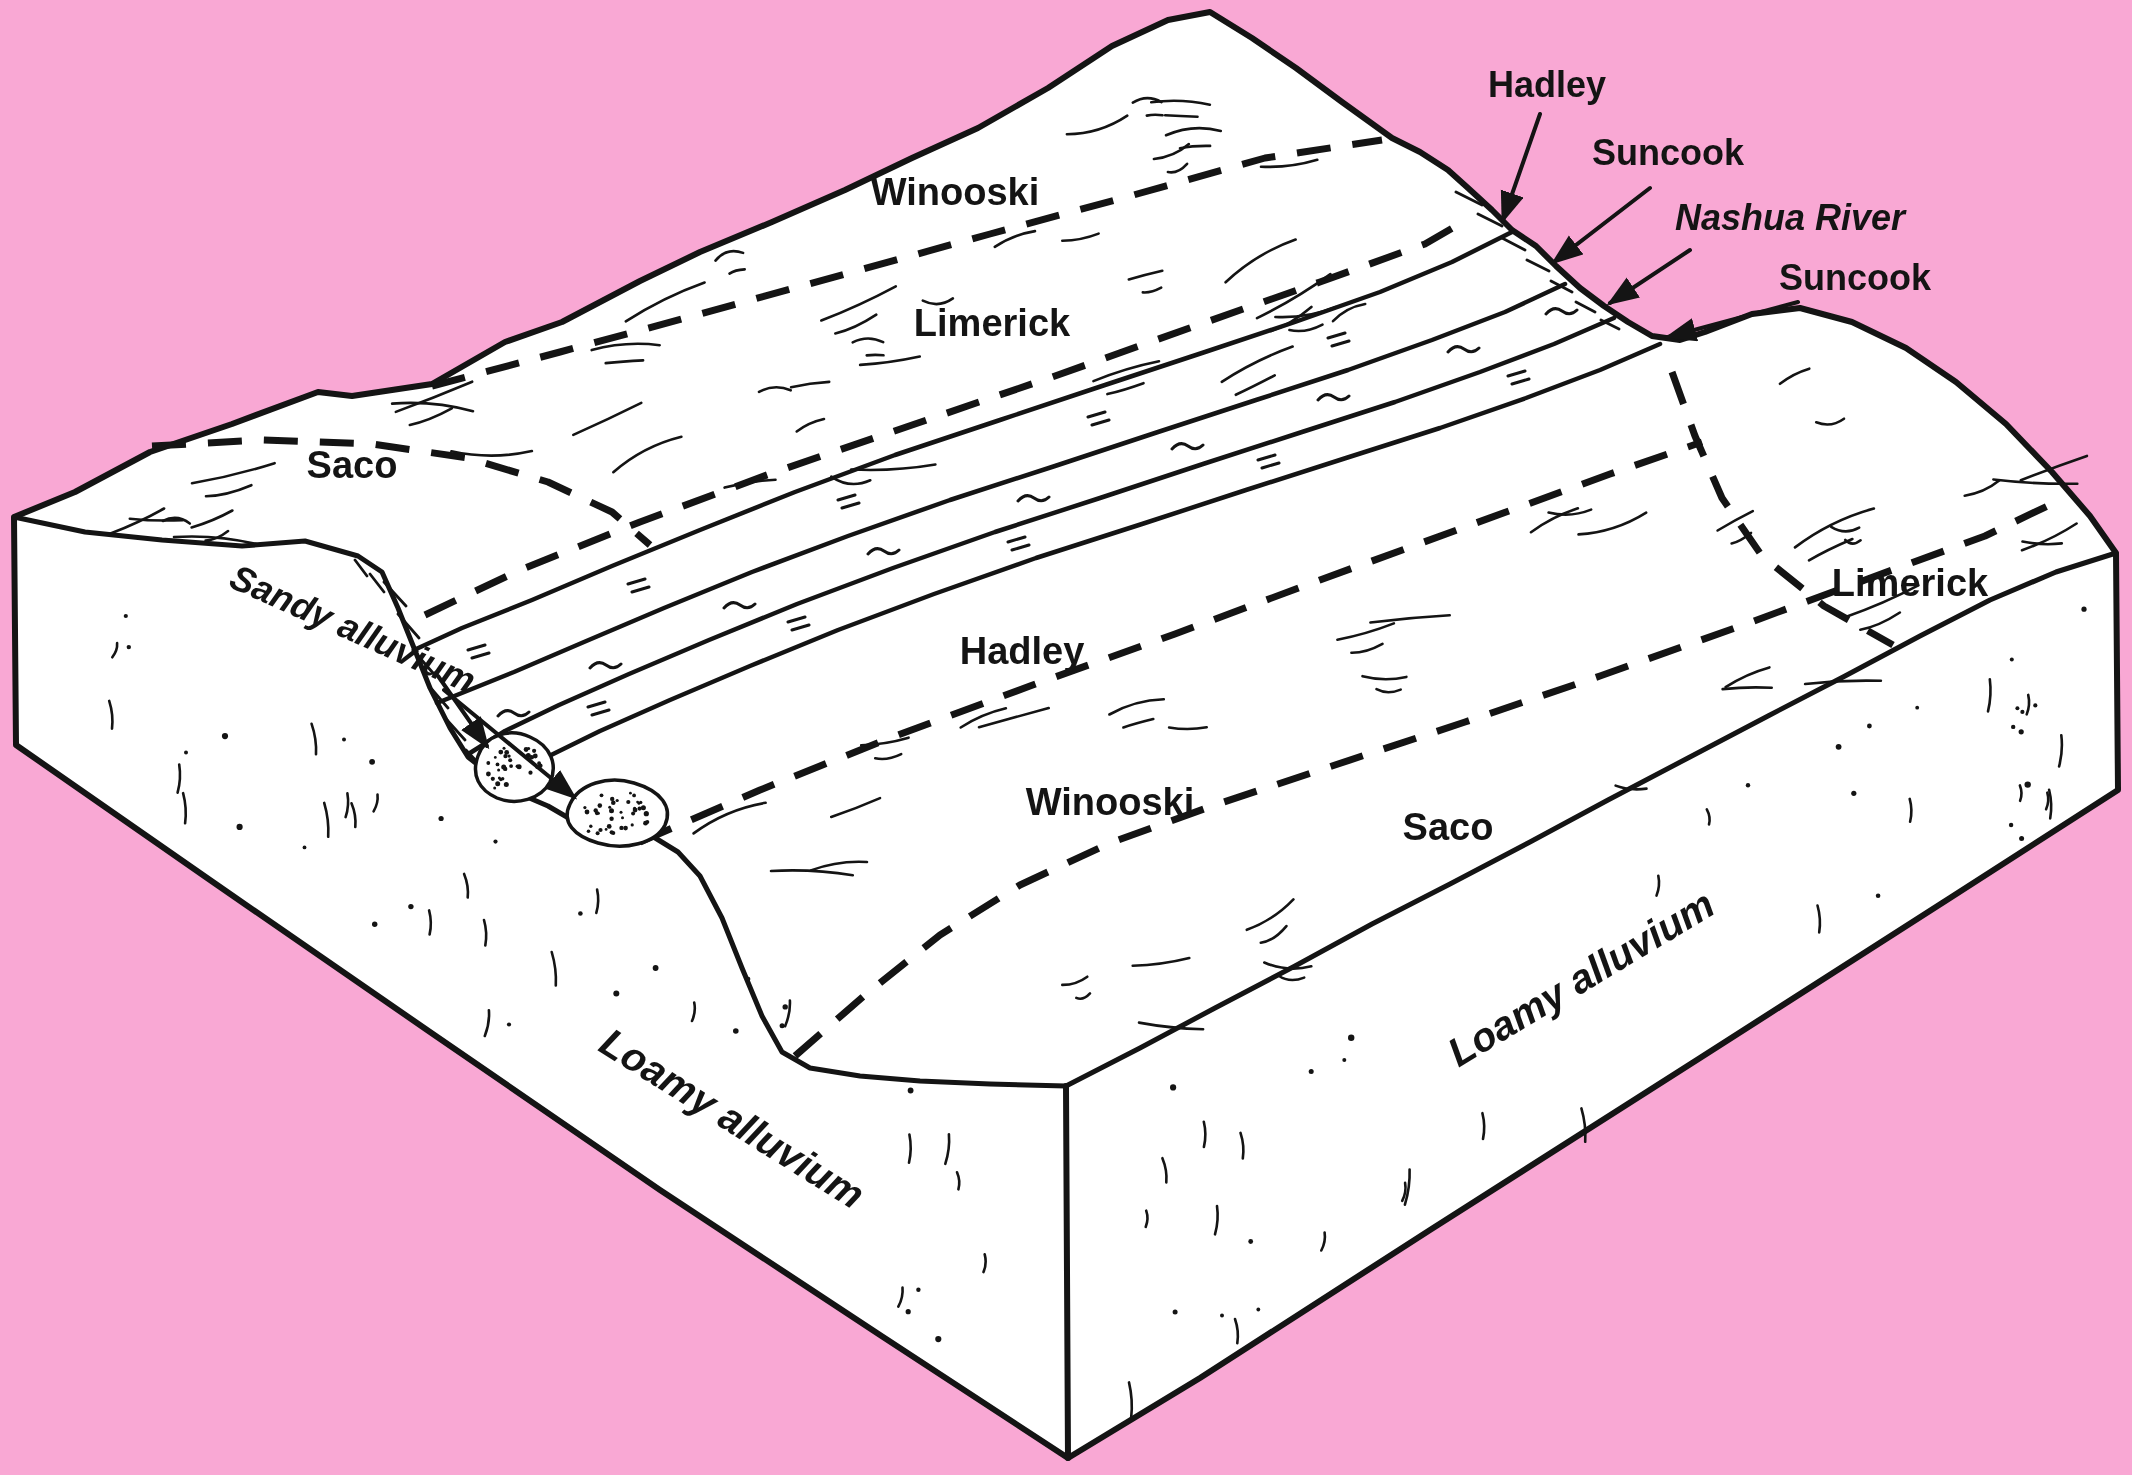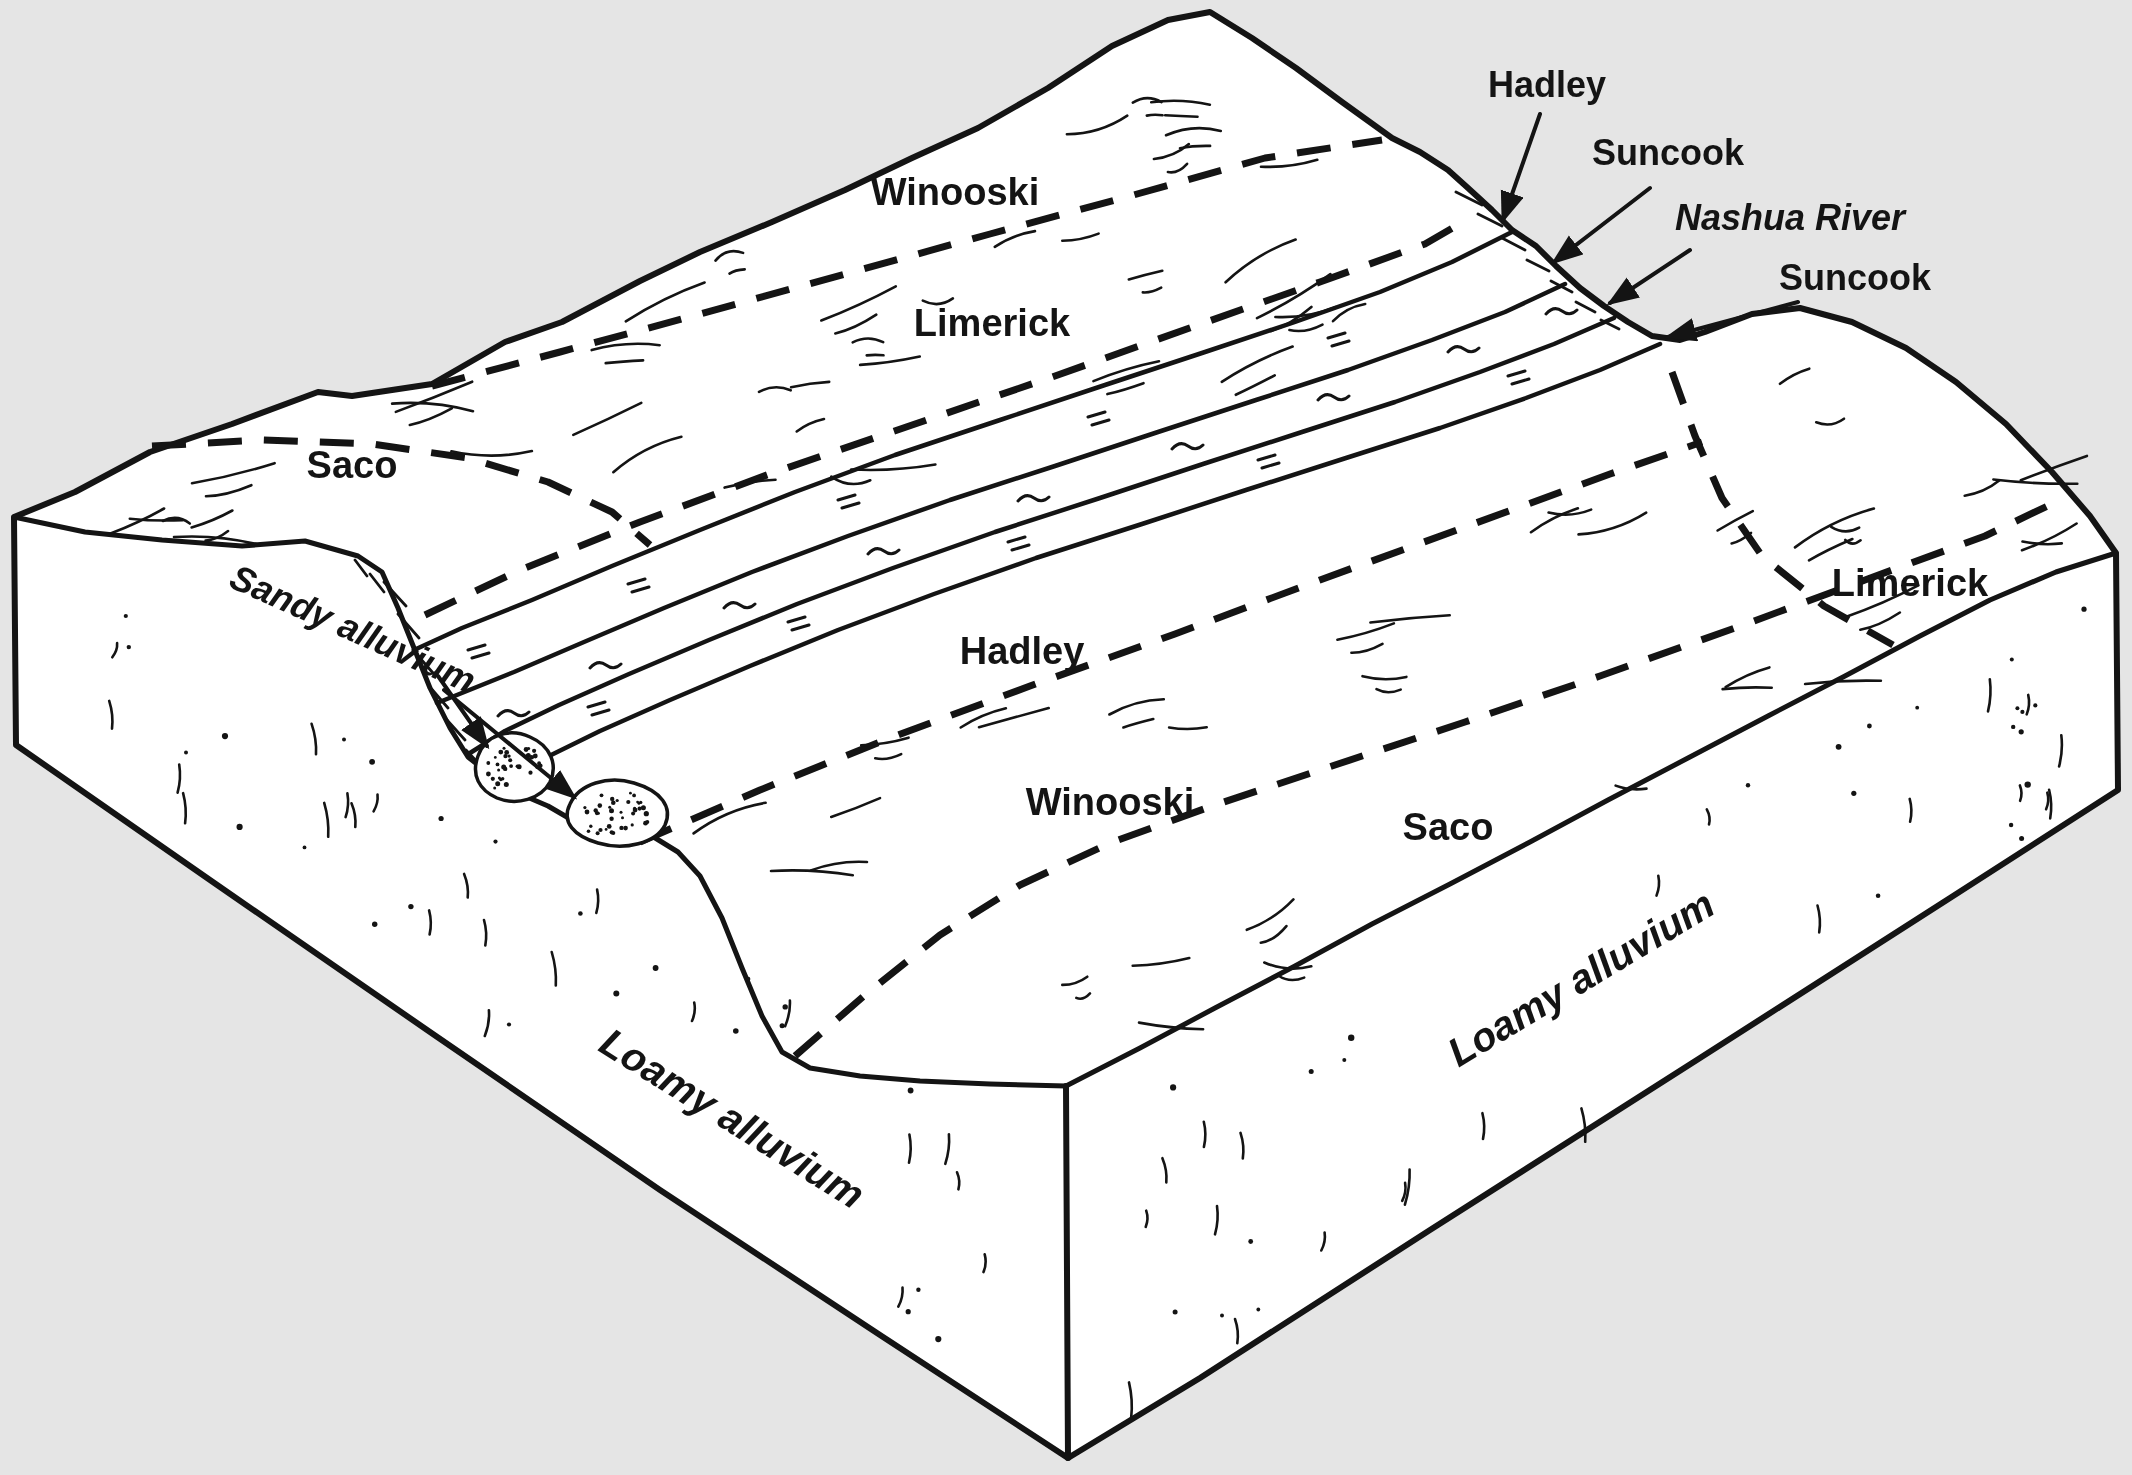--- a/index.html
+++ b/index.html
@@ -1,16 +1,16 @@
 <!DOCTYPE html>
 <html><head>
 <meta charset="utf-8">
 <style>
   html,body{margin:0;padding:0;background:#ffffff;}
-  .stage{width:2132px;height:1475px;background:#e5e5e5;overflow:hidden;}
+  .stage{width:2132px;height:1475px;background:#f9a8d4;overflow:hidden;}
   svg{display:block;width:2132px;height:1475px;}
   .ink path{stroke:#141414;fill:none;stroke-linejoin:round;stroke-linecap:round;}
   path.fillwhite{fill:#ffffff;}
   path.dash{stroke-dasharray:34 22;stroke-width:7;stroke-linecap:butt;}
   path.edge5{stroke-width:5;}
   path.edge6{stroke-width:6;}
   path.riv{stroke-width:4.5;}
   path.thin{stroke-width:2.8;}
   path.tick{stroke-width:3;}
   path.bar{stroke-width:3.5;fill:#ffffff;}

